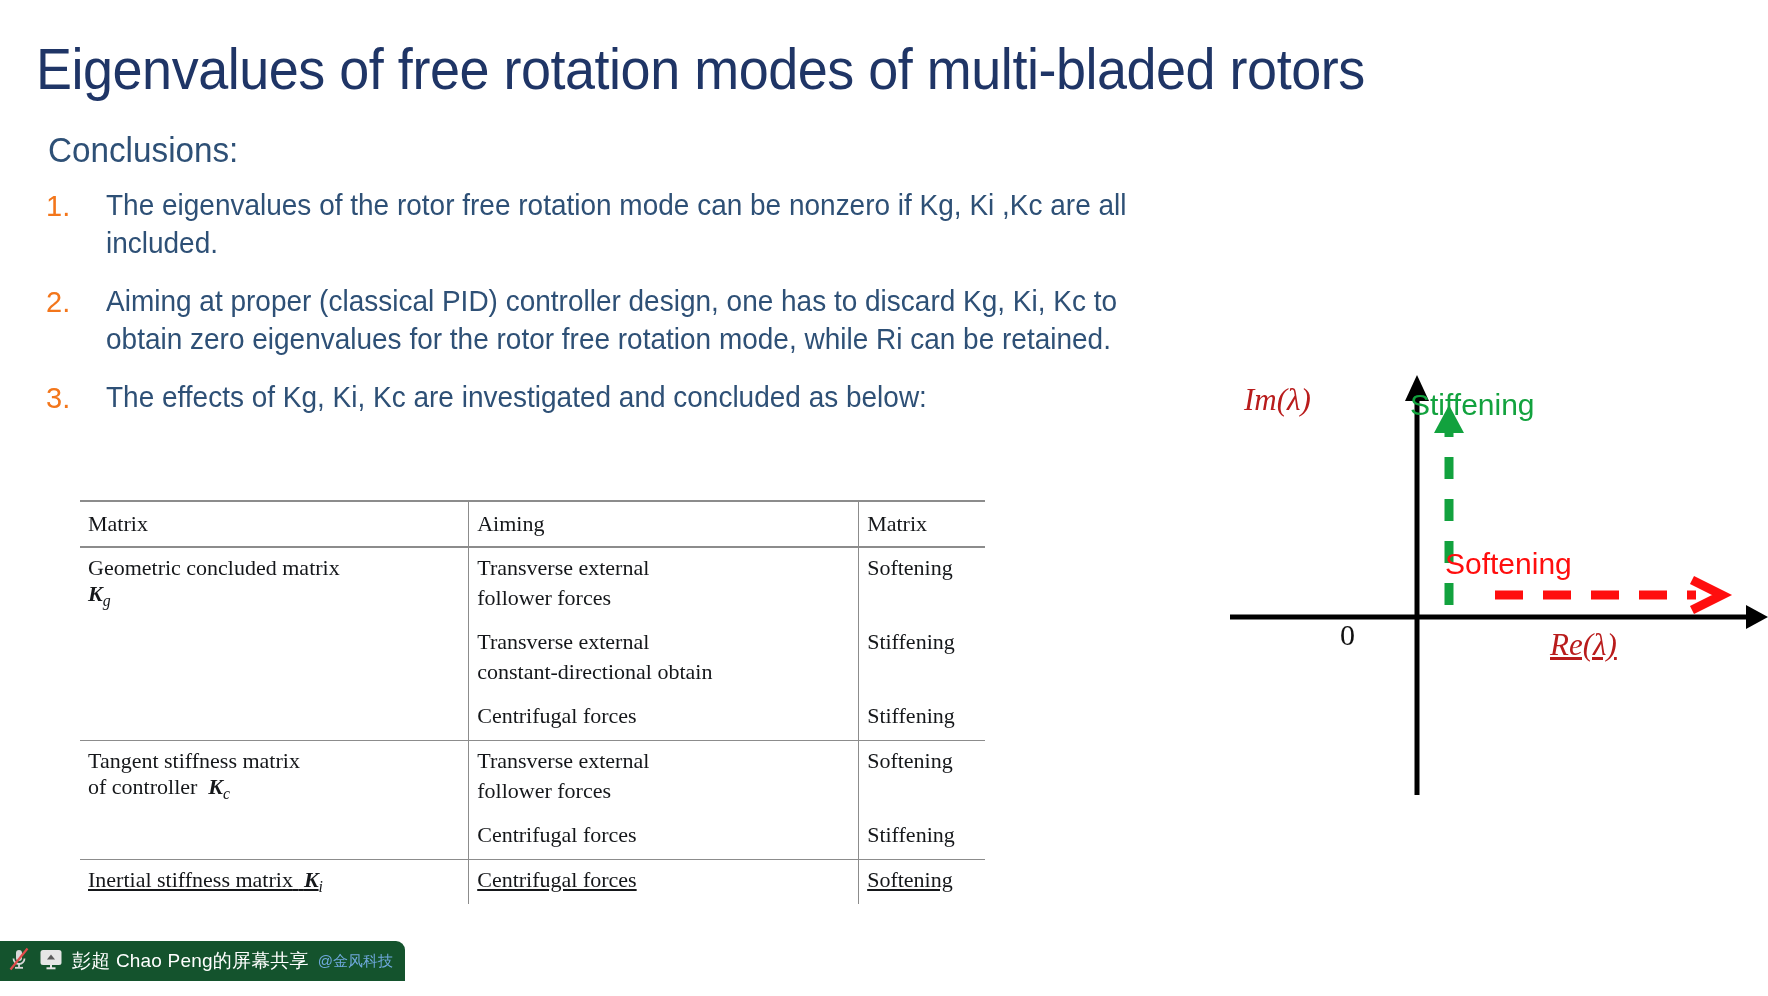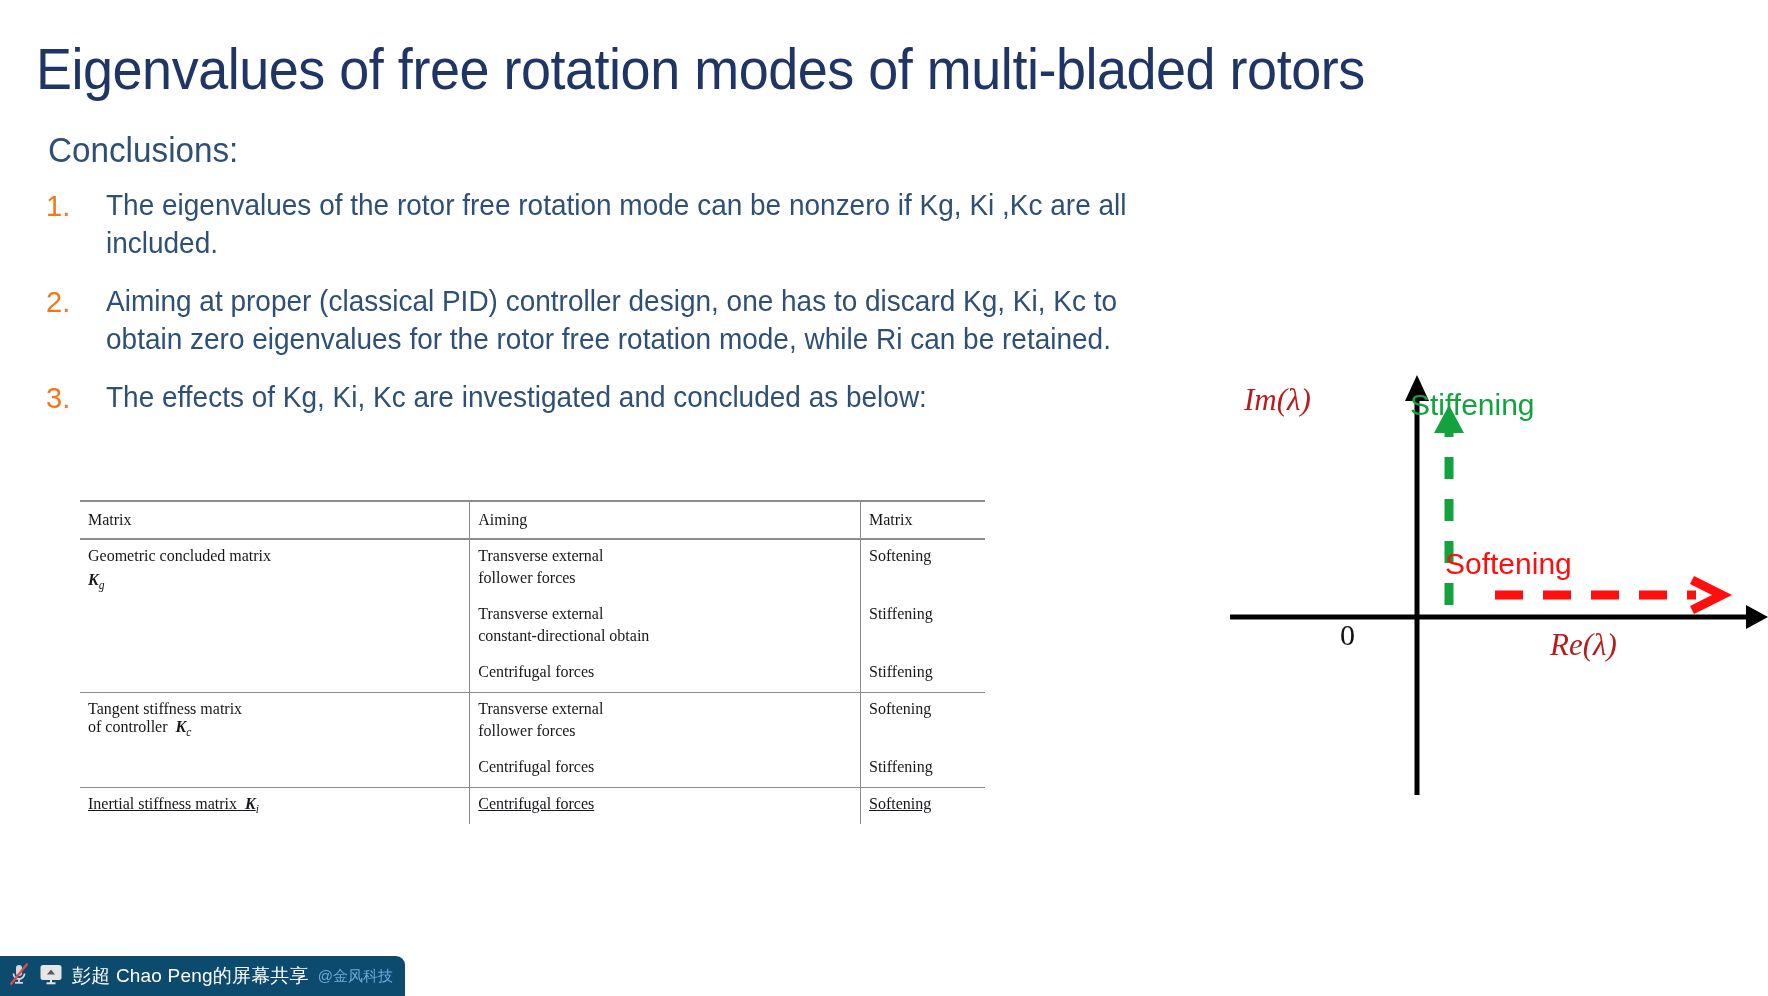--- a/index.html
+++ b/index.html
@@ -73,21 +73,21 @@
   }
 
   
   #effects-table {
     position: absolute;
     left: 80px;
     top: 500px;
     width: 905px;
     border-collapse: collapse;
     font-family: "Liberation Serif", serif;
-    font-size: 16px;
+    font-size: 22px;
     color: #15171a;
   }
   #effects-table td, #effects-table th {
     vertical-align: top;
     text-align: left;
     font-weight: normal;
     padding: 7px 10px 7px 8px;
   }
   #effects-table thead tr {
     border-top: 2px solid #8c8c8c;
@@ -132,21 +132,21 @@
   #complex-plane svg { display: block; }
   .axis-label {
     position: absolute;
     font-family: "Liberation Serif", serif;
     font-style: italic;
     font-size: 31px;
     color: #b91c1c;
     white-space: nowrap;
   }
   #label-im { left: 14px; top: 7px; }
-  #label-re { left: 320px; top: 252px; }
+  #label-re { left: 320px; top: 252px; text-decoration: underline; }
   #label-zero {
     position: absolute;
     left: 110px;
     top: 243px;
     font-family: "Liberation Serif", serif;
     font-size: 30px;
     color: #111111;
   }
   .annot {
     position: absolute;
@@ -154,27 +154,27 @@
     font-size: 30px;
     white-space: nowrap;
   }
   #annot-stiffening { left: 180px; top: 13px; color: #12A23E; }
   #annot-softening  { left: 215px; top: 172px; color: #FF0E0E; }
 
   
   #share-bar {
     position: absolute;
     left: 0;
-    bottom: 0;
+    bottom: 15px;
     height: 40px;
     padding: 0 12px 0 8px;
     display: flex;
     align-items: center;
     gap: 9px;
-    background: #0c4a6e;
+    background: #14532d;
     border-top-right-radius: 9px;
     color: #ffffff;
   }
   #share-bar .bar-text {
     font-size: 19px;
     font-family: "Liberation Sans", sans-serif;
     letter-spacing: 0.2px;
   }
   #share-bar .bar-handle {
     font-size: 15px;
@@ -214,21 +214,21 @@
       <th class="col-matrix">Matrix</th>
       <th class="col-force">Aiming</th>
       <th class="col-effect">Matrix</th>
     </tr>
   </thead>
   <tbody>
 
     <tr class="group-row">
       <td class="col-matrix" rowspan="3">
         <div>Geometric concluded matrix</div>
-        <div style="margin-top:6px;">
+        <div style="">
           <span class="sym"><span>K</span><sub>g</sub></span>
         </div>
       </td>
       <td class="col-force">
         <div class="force-line">Transverse external</div>
         <div class="force-line">follower forces</div>
       </td>
       <td class="col-effect">Softening</td>
     </tr>
     <tr>

